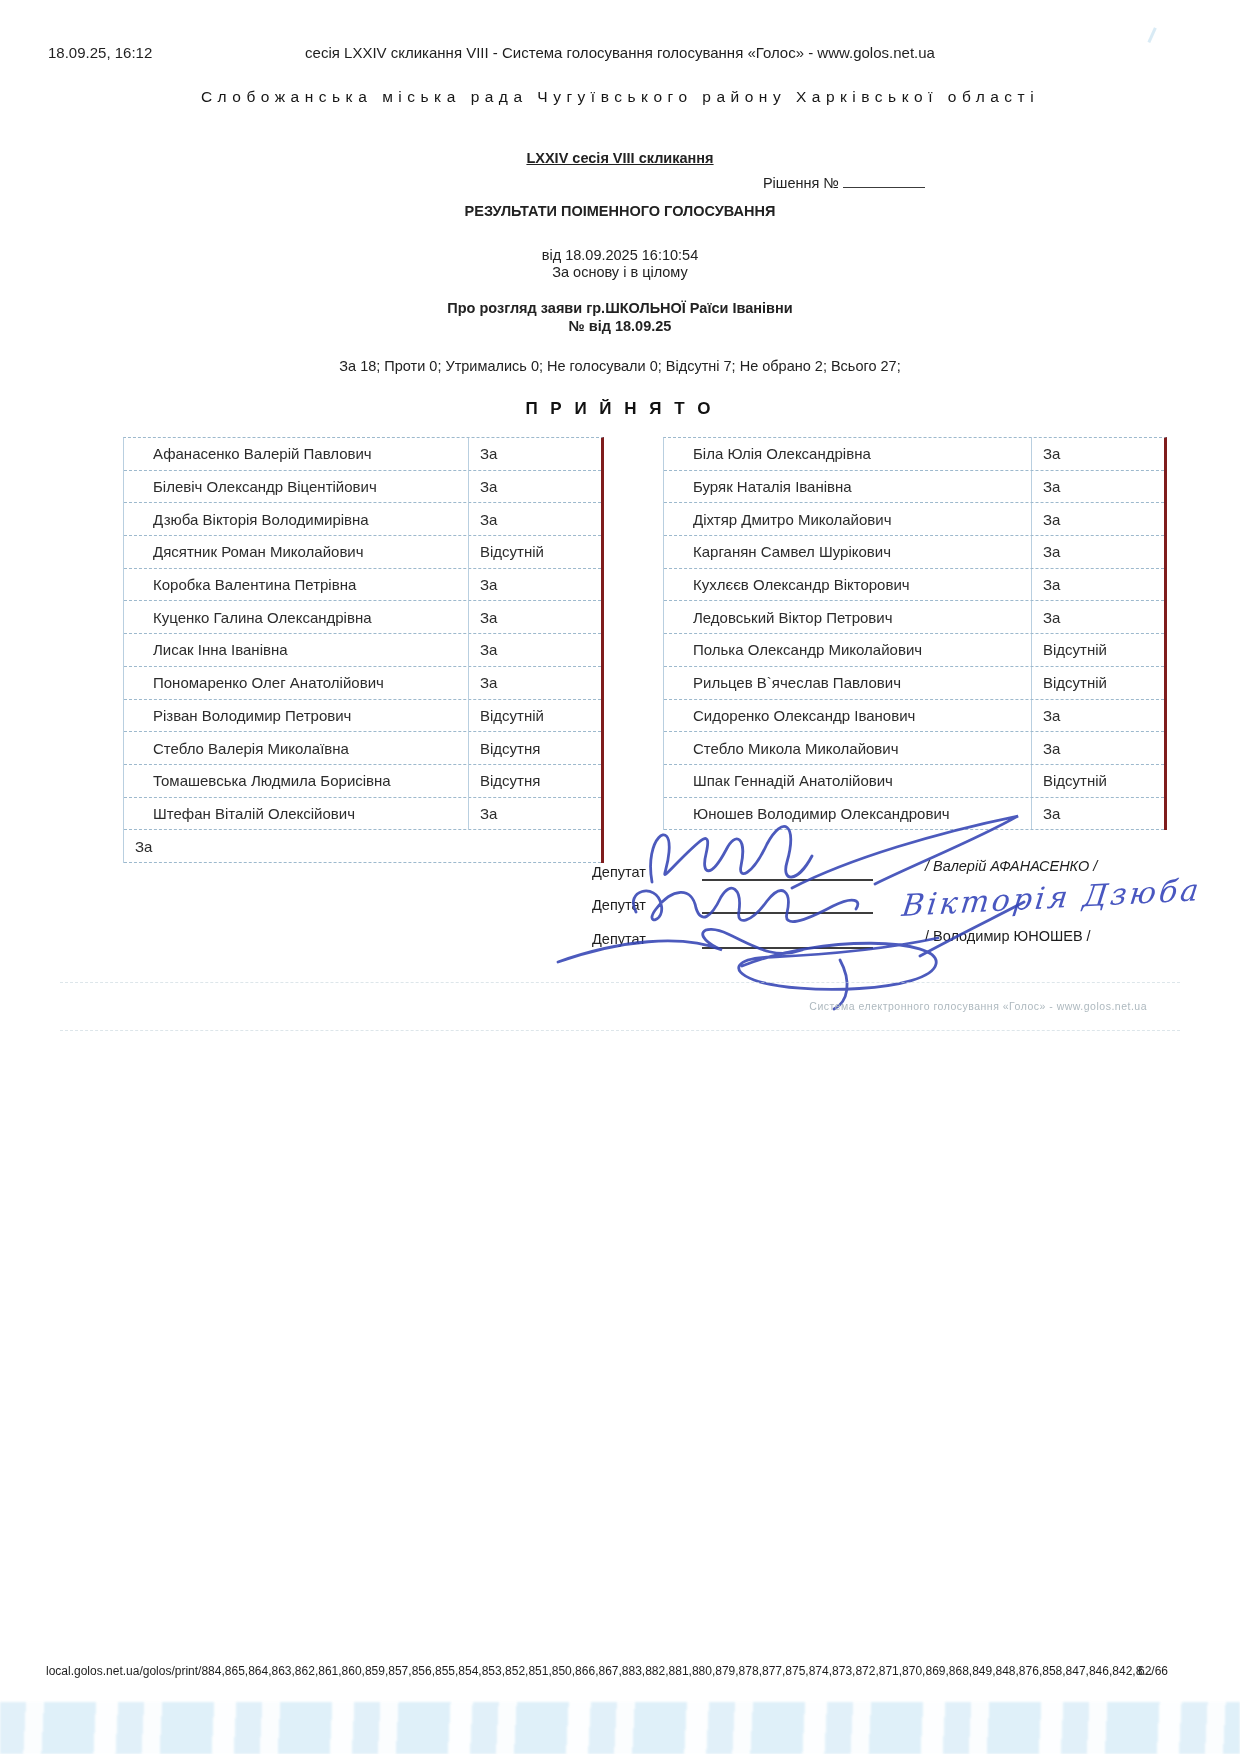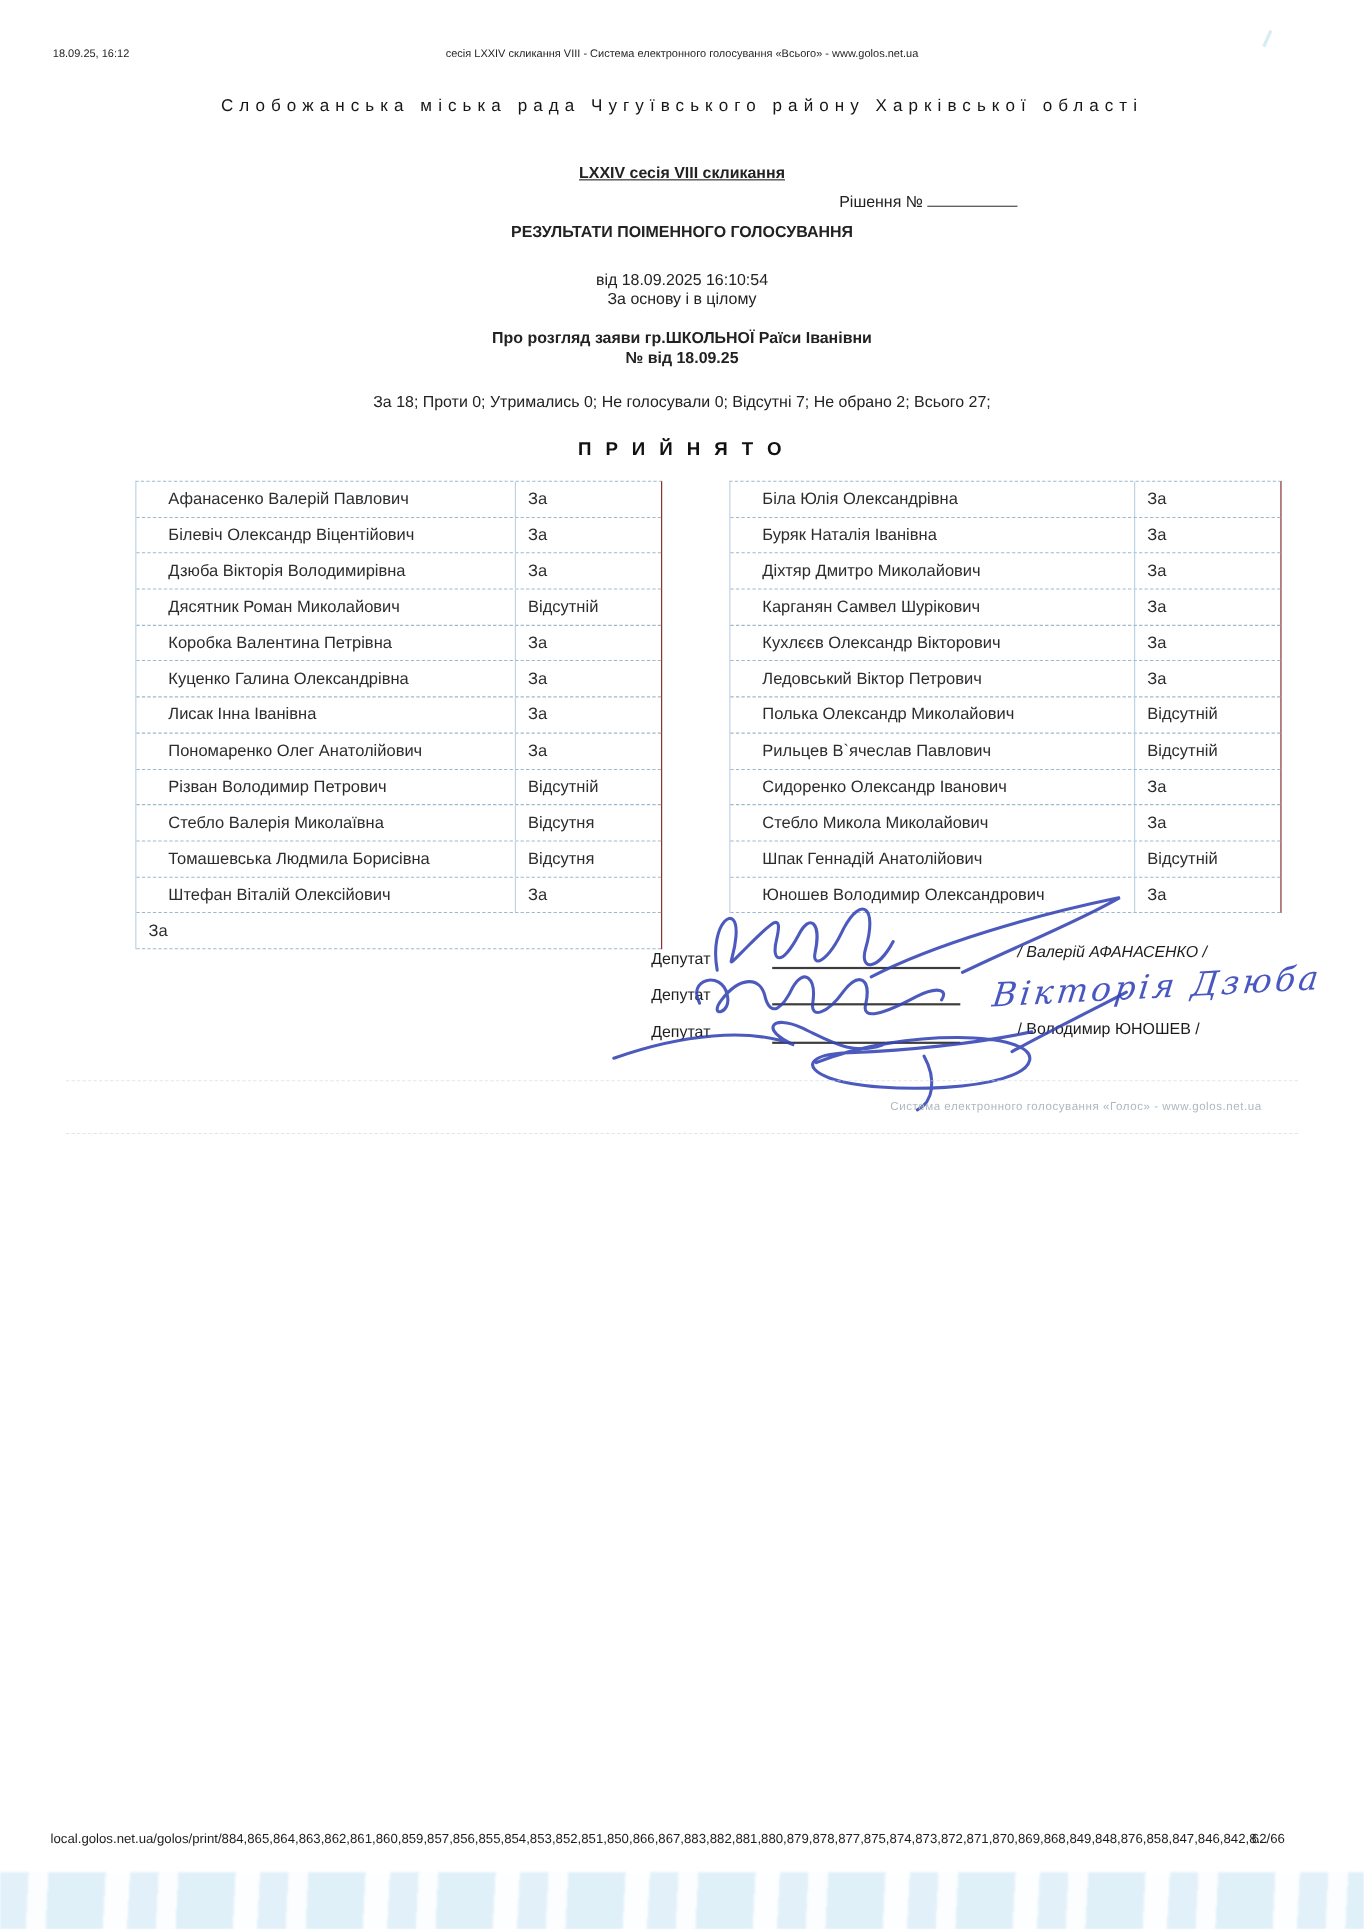--- a/index.html
+++ b/index.html
@@ -1,27 +1,27 @@
 <!DOCTYPE html>
 <html lang="uk"><head>
 <meta charset="utf-8">
 <style>
   html,body{margin:0;padding:0;background:#fff;}
   .page{position:relative;width:1240px;height:1754px;background:#ffffff;overflow:hidden;
         font-family:"Liberation Sans","DejaVu Sans",sans-serif;color:#222;}
   .abs{position:absolute;}
   .ctr{left:6px;width:1228px;text-align:center;}
-  .hdr{font-size:10px;color:#1f1f1f;}
+  .hdr{font-size:15px;color:#1f1f1f;}
   .council{font-size:15.5px;letter-spacing:5.5px;color:#161616;white-space:nowrap;}
   .b{font-weight:bold;}
   .t14{font-size:14.5px;}
   .outcome{font-size:17px;font-weight:bold;letter-spacing:4px;color:#111;}
   .blank-line{display:inline-block;width:82px;border-bottom:1.6px solid #3c3c3c;height:14px;vertical-align:baseline;}
   
-  .vtable{position:absolute;border-left:1px solid #b9cfe0;border-right:1px solid #7f1d1d;border-top:1px dashed #9db9cd;}
+  .vtable{position:absolute;border-left:1px solid #b9cfe0;border-right:3px solid #7f1d1d;border-top:1px dashed #9db9cd;}
   .vrow{display:flex;height:31.7px;border-bottom:1px dashed #9db9cd;align-items:center;font-size:15px;color:#2c2c2c;}
   .vname{padding-left:29px;border-right:1px solid #b9cfe0;height:100%;display:flex;align-items:center;box-sizing:border-box;}
   .vvote{padding-left:11px;flex:1;}
   .lt .vname{width:345px;}
   .rt .vname{width:368px;}
   
   .sig-label{font-size:14.5px;color:#1f1f1f;}
   .sig-line{height:2px;background:#3d3d3d;width:171px;}
   .sig-name{font-size:14.5px;color:#1c1c1c;white-space:nowrap;}
   .handwritten{font-size:30px;font-style:italic;color:#3a49bb;transform:rotate(-3deg) skewX(-10deg);
@@ -35,21 +35,21 @@
      filter:blur(1px);}
   .corner-mark{width:14px;height:16px;border-left:3px solid #cfe6f2;transform:rotate(24deg);opacity:.8;}
   svg.ink{position:absolute;overflow:visible;}
 </style>
 </head>
 <body>
 
 <div class="page">
 
   <div class="abs hdr" style="left:48px;top:44px;">18.09.25, 16:12</div>
-  <div class="abs hdr ctr" style="top:44px;">сесія LXXIV скликання VIII - Система електронного голосування «Всього» - www.golos.net.ua</div>
+  <div class="abs hdr ctr" style="top:44px;">сесія LXXIV скликання VIII - Система голосування голосування «Голос» - www.golos.net.ua</div>
   <div class="abs corner-mark" style="left:1150px;top:30px;"></div>
 
   <div class="abs council ctr" style="top:88px;">Слобожанська міська рада Чугуївського району Харківської області</div>
   <div class="abs t14 b ctr" style="top:150px;text-decoration:underline;">LXXIV сесія VIII скликання</div>
 
   <div class="abs t14" style="left:0;top:173px;width:925px;text-align:right;">
     <span>Рішення №</span>
     <span class="blank-line"></span>
   </div>
 

